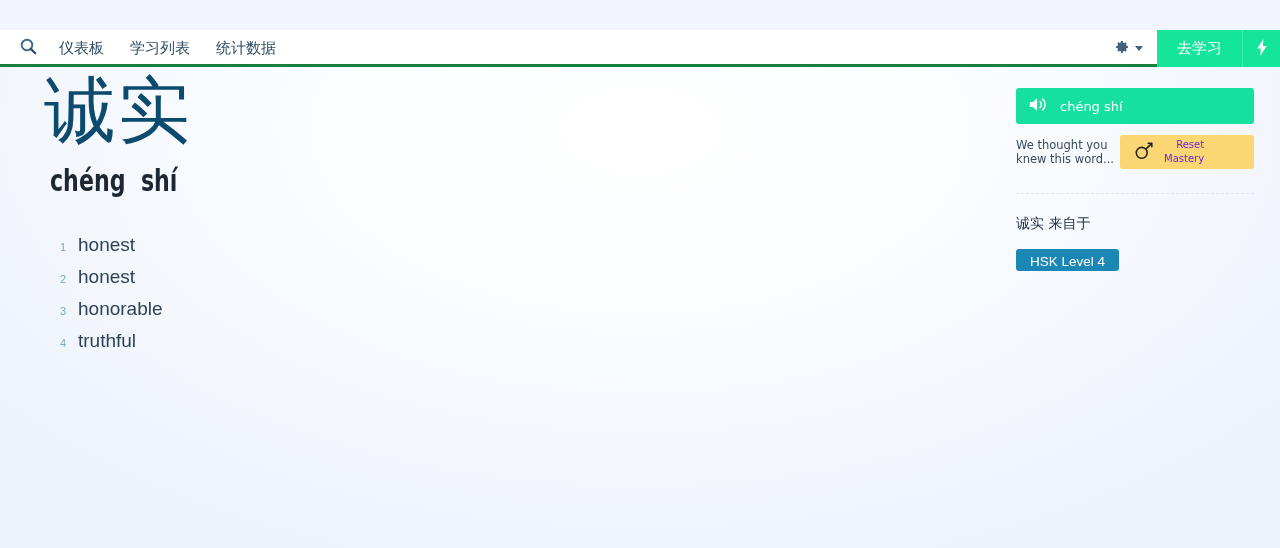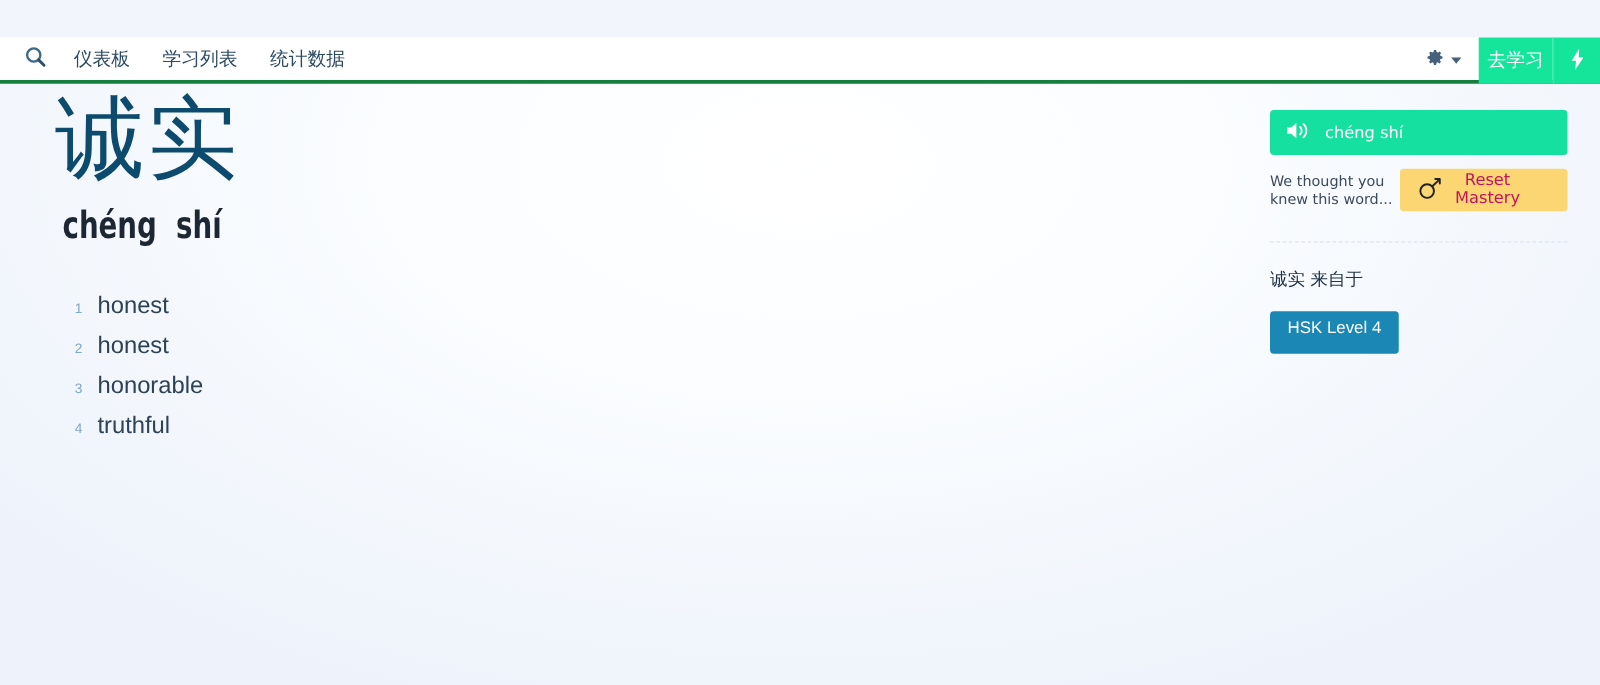--- a/index.html
+++ b/index.html
@@ -89,21 +89,21 @@
     border-top: 5px solid #44607a;
   }
 
   .btn-study {
     background: #15e49b;
     color: #ffffff;
     font-size: 15px;
     display: flex;
     align-items: center;
     justify-content: center;
-    padding: 0 7px;
+    padding: 0 20px;
     cursor: pointer;
     border: none;
     font-family: "Liberation Sans", sans-serif;
     white-space: nowrap;
   }
 
   .btn-bolt {
     background: #15e49b;
     color: #ffffff;
     display: flex;
@@ -223,24 +223,24 @@
     border-radius: 3px;
     display: flex;
     align-items: center;
     gap: 9px;
     padding-left: 13px;
     cursor: pointer;
     border: none;
   }
 
   .reset-label {
-    font-size: 13px;
+    font-size: 10px;
     line-height: 14px;
-    color: #be185d;
-    text-align: center;
+    color: #6d28d9;
+    text-align: right;
     font-family: "DejaVu Sans", sans-serif;
   }
 
   .divider {
     margin-top: 24px;
     border-top: 1px dashed #dde5f0;
     height: 0;
   }
 
   .origin-text {
@@ -249,21 +249,21 @@
     color: #223448;
     font-family: "DejaVu Sans", sans-serif;
   }
 
   .hsk-badge {
     margin-top: 16px;
     display: inline-block;
     background: #1b87b5;
     color: #ffffff;
     font-size: 13.5px;
-    padding: 5px 14px 14px 14px;
+    padding: 5px 14px 2px 14px;
     border-radius: 3px;
     cursor: pointer;
     border: none;
     font-family: "Liberation Sans", sans-serif;
   }
 </style>
 </head>
 <body>
 
 <div class="page-bg"></div>

